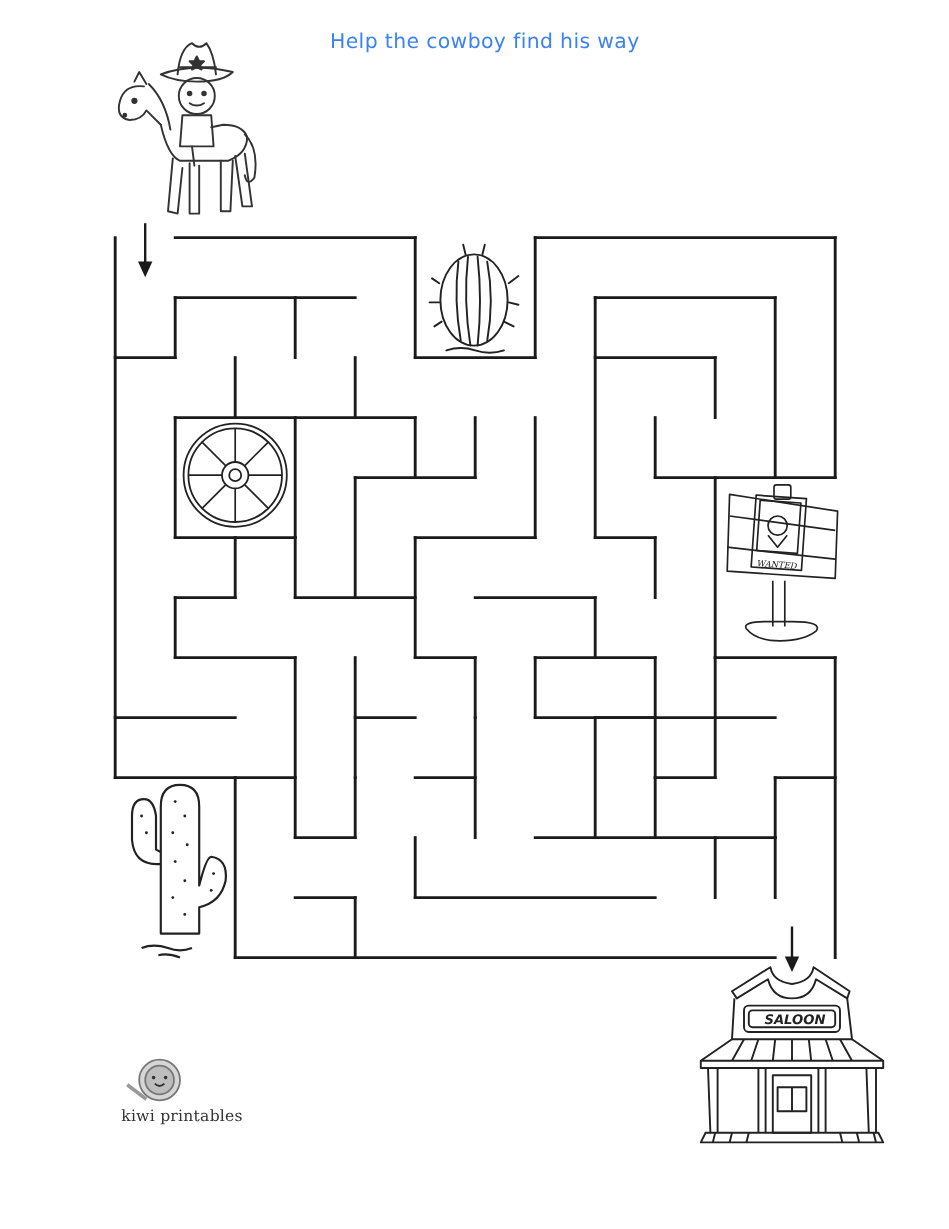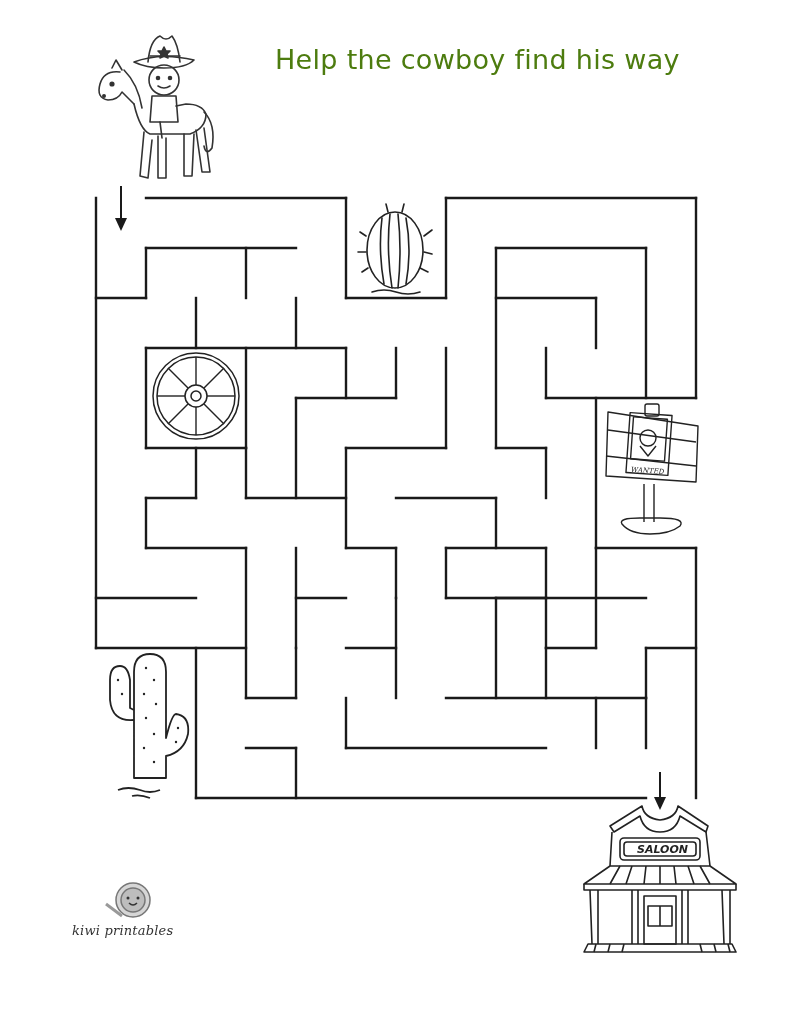--- a/index.html
+++ b/index.html
@@ -1,20 +1,20 @@
 <!DOCTYPE html>
 <html><head>
 <meta charset="utf-8">
 <style>
   html,body{margin:0;padding:0;background:#ffffff;}
   body{width:791px;height:1024px;position:relative;overflow:hidden;font-family:"DejaVu Sans","Liberation Sans",sans-serif;color:#1a1a1a;}
-  .title{position:absolute;left:275px;top:40px;font-size:27px;line-height:39px;letter-spacing:0.3px;color:#4d7c0f;}
+  .title{position:absolute;left:275px;top:16px;font-size:17px;line-height:39px;letter-spacing:0.3px;color:#3b82f6;}
   .title span{display:block;}
   svg.layer{position:absolute;left:0;top:0;}
-  .logo-text{position:absolute;left:72px;top:923px;font-family:"DejaVu Serif","Liberation Serif",serif;font-style:italic;font-size:13px;color:#333;letter-spacing:0.2px;}
+  .logo-text{position:absolute;left:101px;top:923px;font-family:"DejaVu Serif","Liberation Serif",serif;font-size:13px;color:#333;letter-spacing:0.2px;}
   .saloon-label{font-family:"DejaVu Sans","Liberation Sans",sans-serif;font-weight:bold;font-style:italic;font-size:11px;}
   .wanted-label{font-family:"DejaVu Serif","Liberation Serif",serif;font-style:italic;font-size:7px;}
 </style>
 </head>
 <body>
 
 <div class="title">
   <span>Help the cowboy find his way</span>
 </div>
 

